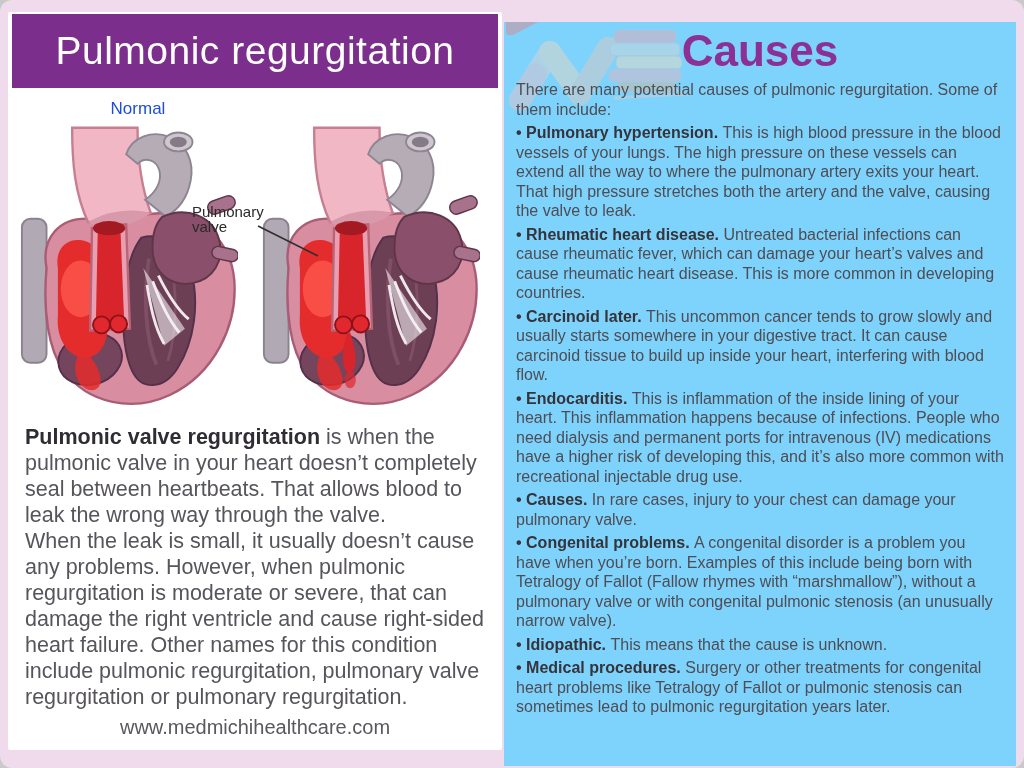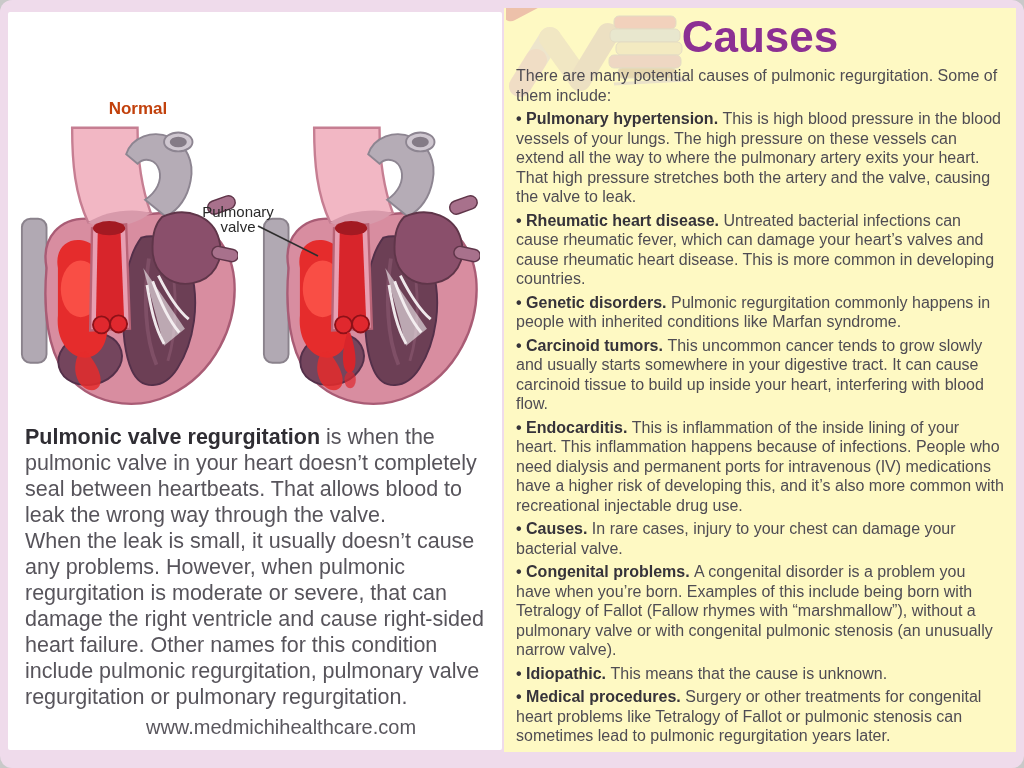--- a/index.html
+++ b/index.html
@@ -19,66 +19,69 @@
     background:#ffffff;border-radius:2px;
   }
   #title-banner{
     position:absolute;left:12px;top:14px;width:486px;height:74px;
     background:#7b2e8c;display:flex;align-items:center;justify-content:center;
   }
   #title-banner .t{
     color:#ffffff;font-size:39px;letter-spacing:.5px;white-space:nowrap;
   }
   .diagram-label{
-    position:absolute;text-align:center;font-weight:bold;
-    font-size:17px;line-height:18px;color:#c2410c;
+    position:absolute;text-align:center;font-weight:normal;
+    font-size:17px;line-height:18px;color:#1d4ed8;
   }
   #label-normal{left:58px;top:100px;width:160px;}
   #label-regurg{left:252px;top:94px;width:168px;}
   #valve-label{
-    position:absolute;left:192px;top:205px;width:92px;text-align:center;
+    position:absolute;left:192px;top:205px;width:92px;
     font-size:15px;line-height:14.5px;color:#2a2a2a;
   }
   .heart-svg{position:absolute;width:218px;height:296px;}
   #heart-normal{left:20px;top:120px;}
   #heart-regurg{left:262px;top:120px;}
   #leader-svg{position:absolute;left:252px;top:218px;width:74px;height:46px;}
   #left-text{
     position:absolute;left:18px;top:424px;width:478px;
     font-size:21.5px;line-height:26px;color:#57545b;margin-left:7px;
   }
   #left-text b{color:#2f2d33;}
   #website{
     position:absolute;left:8px;top:716px;width:494px;text-align:center;
-    font-size:20px;color:#5a575e;padding-left:26px;
+    font-size:20px;color:#5a575e;
   }
   
   #right-panel{
-    position:absolute;left:504px;top:8px;width:512px;height:744px;
-    background:#fef9c3;
+    position:absolute;left:504px;top:22px;width:512px;height:744px;
+    background:#7dd3fc;
   }
   #watermark{position:absolute;left:2px;top:0px;width:230px;height:95px;z-index:0;}
   #causes-content{position:relative;z-index:1;padding:4px 8px 0 8px;}
   #causes-title{
     text-align:center;font-size:44px;font-weight:bold;color:#8c3093;
     line-height:50px;margin:0 0 3px 0;
   }
   #causes-intro, .cause-item{
     font-size:16px;line-height:19.5px;color:#4f4c53;margin:4px;
   }
   .cause-item .term{color:#36333a;}
   .cause-item .bullet{color:#36333a;font-weight:bold;}
 </style>
 </head>
 <body>
 
 <div id="page">
 
   <div id="left-panel"></div>
 
+  <div id="title-banner">
+    <span class="t">Pulmonic regurgitation</span>
+  </div>
 
   <div id="label-normal" class="diagram-label">Normal</div>
 
   <svg id="heart-normal" class="heart-svg" viewBox="0 0 230 300" xmlns="http://www.w3.org/2000/svg">
     <defs>
       <g id="heartg">
 
         <rect x="2" y="98" width="26" height="152" rx="9" fill="#b1a9b3" stroke="#8a828c" stroke-width="2"></rect>
 
         <path d="M28 150 C22 118 42 96 74 98 L150 92 C190 92 222 120 226 162
@@ -172,42 +175,37 @@
     <b class="term">Pulmonary hypertension. </b>
     <span class="desc">This is high blood pressure in the blood vessels of your lungs. The high pressure on these vessels can extend all the way to where the pulmonary artery exits your heart. That high pressure stretches both the artery and the valve, causing the valve to leak.</span>
   </p>
 
   <p class="cause-item">
     <span class="bullet">• </span>
     <b class="term">Rheumatic heart disease. </b>
     <span class="desc">Untreated bacterial infections can cause rheumatic fever, which can damage your heart’s valves and cause rheumatic heart disease. This is more common in developing countries.</span>
   </p>
 
-  <p class="cause-item">
-    <span class="bullet">• </span>
-    <b class="term">Genetic disorders. </b>
-    <span class="desc">Pulmonic regurgitation commonly happens in people with inherited conditions like Marfan syndrome.</span>
-  </p>
-
-  <p class="cause-item">
-    <span class="bullet">• </span>
-    <b class="term">Carcinoid tumors. </b>
+
+  <p class="cause-item">
+    <span class="bullet">• </span>
+    <b class="term">Carcinoid later. </b>
     <span class="desc">This uncommon cancer tends to grow slowly and usually starts somewhere in your digestive tract. It can cause carcinoid tissue to build up inside your heart, interfering with blood flow.</span>
   </p>
 
   <p class="cause-item">
     <span class="bullet">• </span>
     <b class="term">Endocarditis. </b>
     <span class="desc">This is inflammation of the inside lining of your heart. This inflammation happens because of infections. People who need dialysis and permanent ports for intravenous (IV) medications have a higher risk of developing this, and it’s also more common with recreational injectable drug use.</span>
   </p>
 
   <p class="cause-item">
     <span class="bullet">• </span>
     <b class="term">Causes. </b>
-    <span class="desc">In rare cases, injury to your chest can damage your bacterial valve.</span>
+    <span class="desc">In rare cases, injury to your chest can damage your pulmonary valve.</span>
   </p>
 
   <p class="cause-item">
     <span class="bullet">• </span>
     <b class="term">Congenital problems. </b>
     <span class="desc">A congenital disorder is a problem you have when you’re born. Examples of this include being born with Tetralogy of Fallot (Fallow rhymes with “marshmallow”), without a pulmonary valve or with congenital pulmonic stenosis (an unusually narrow valve).</span>
   </p>
 
   <p class="cause-item">
     <span class="bullet">• </span>

